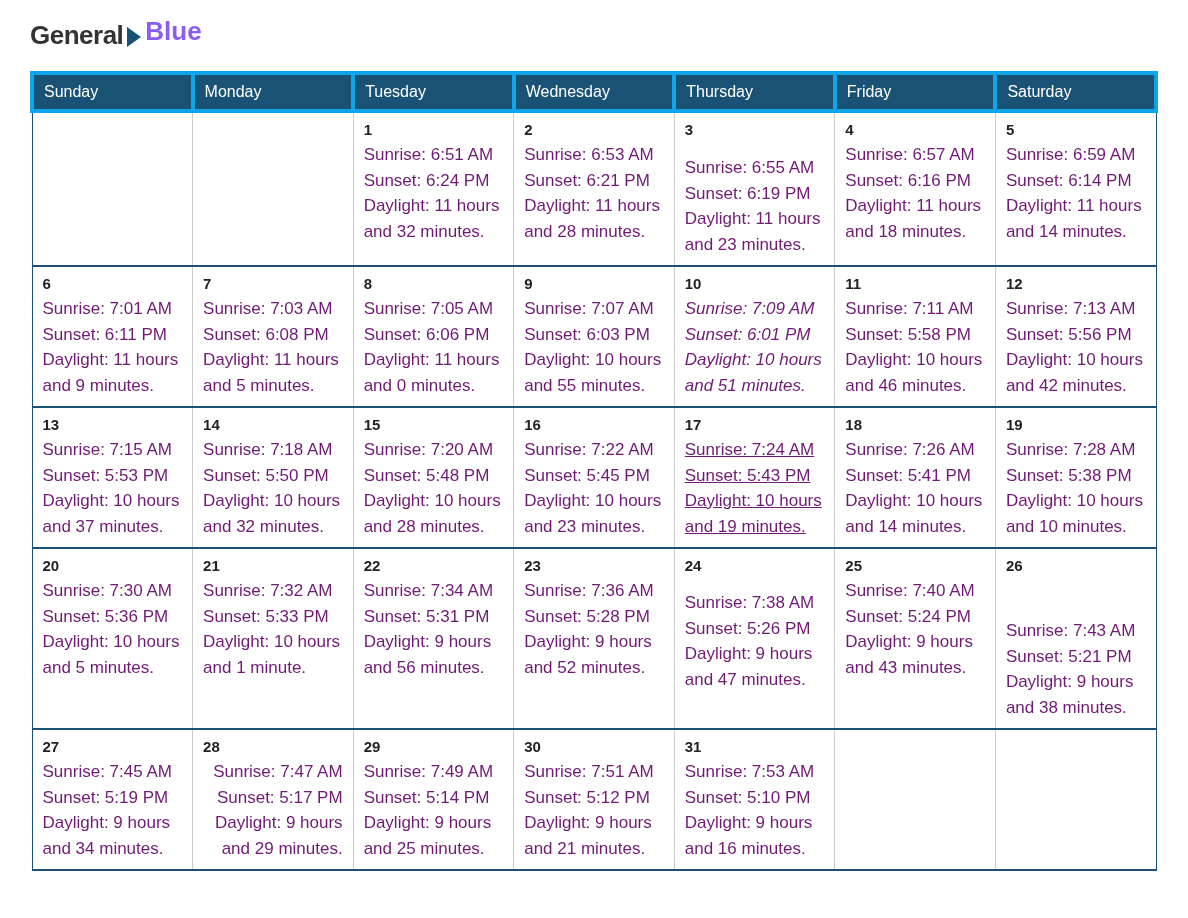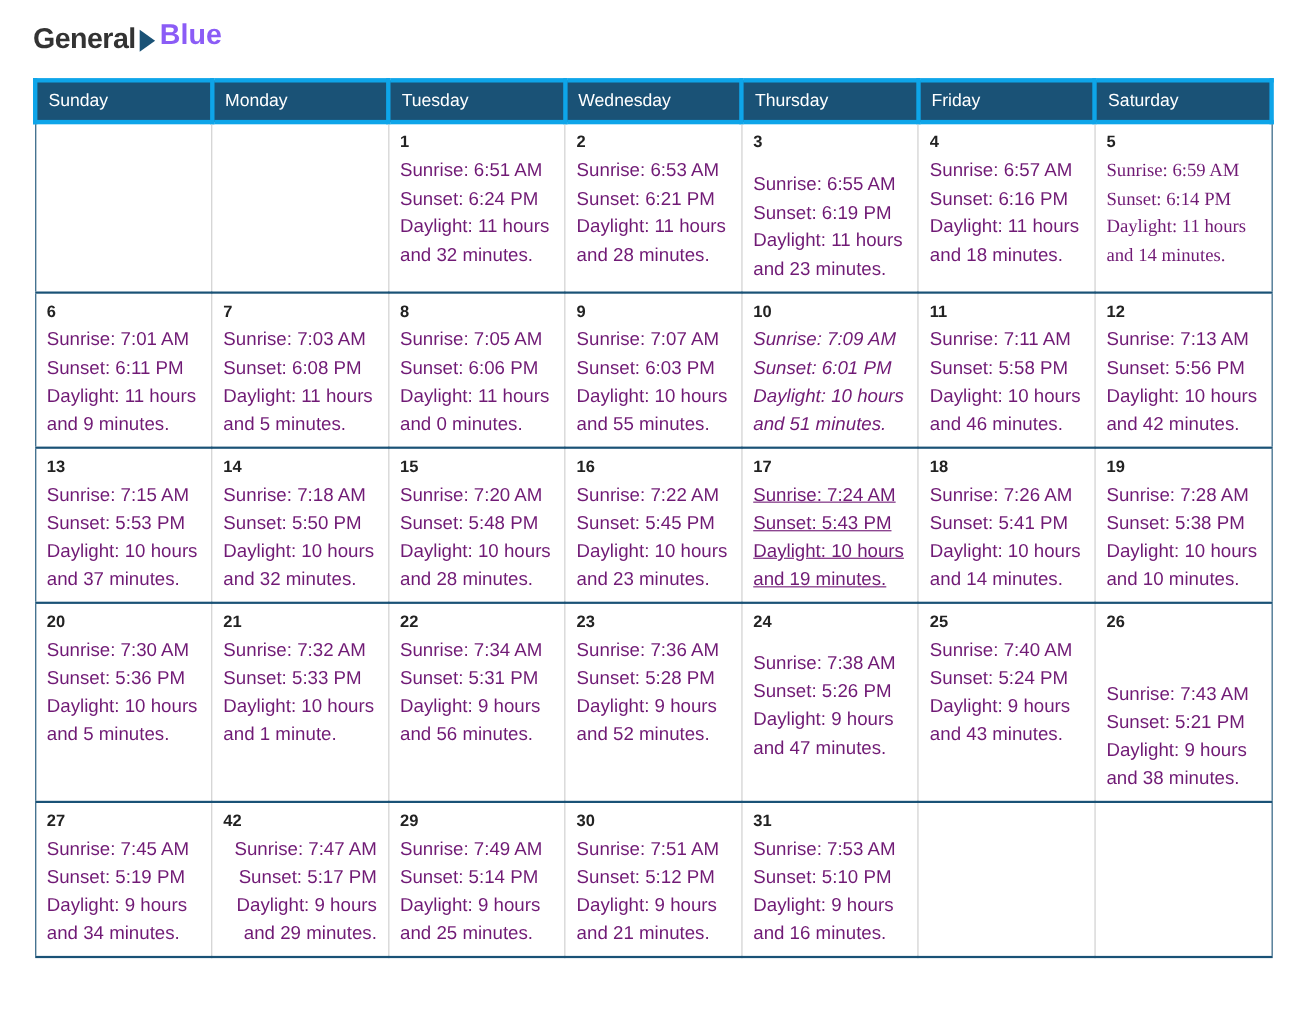--- a/index.html
+++ b/index.html
@@ -155,21 +155,21 @@
         </td>
         <td>
           <span class="day-number">4</span>
           <div class="day-info" style="white-space: pre-line;">Sunrise: 6:57 AM
 Sunset: 6:16 PM
 Daylight: 11 hours
 and 18 minutes.</div>
         </td>
         <td>
           <span class="day-number">5</span>
-          <div class="day-info" style="white-space: pre-line; font-family: Liberation Serif, serif;">Sunrise: 6:59 AM
+          <div class="day-info" style="white-space: pre-line;">Sunrise: 6:59 AM
 Sunset: 6:14 PM
 Daylight: 11 hours
 and 14 minutes.</div>
         </td>
       </tr>
       <tr>
         <td>
           <span class="day-number">6</span>
           <div class="day-info" style="white-space: pre-line;">Sunrise: 7:01 AM
 Sunset: 6:11 PM
@@ -323,21 +323,21 @@
       </tr>
       <tr>
         <td>
           <span class="day-number">27</span>
           <div class="day-info" style="white-space: pre-line;">Sunrise: 7:45 AM
 Sunset: 5:19 PM
 Daylight: 9 hours
 and 34 minutes.</div>
         </td>
         <td>
-          <span class="day-number">42</span>
+          <span class="day-number">28</span>
           <div class="day-info" style="white-space: pre-line; text-align: right;">Sunrise: 7:47 AM
 Sunset: 5:17 PM
 Daylight: 9 hours
 and 29 minutes.</div>
         </td>
         <td>
           <span class="day-number">29</span>
           <div class="day-info" style="white-space: pre-line;">Sunrise: 7:49 AM
 Sunset: 5:14 PM
 Daylight: 9 hours

